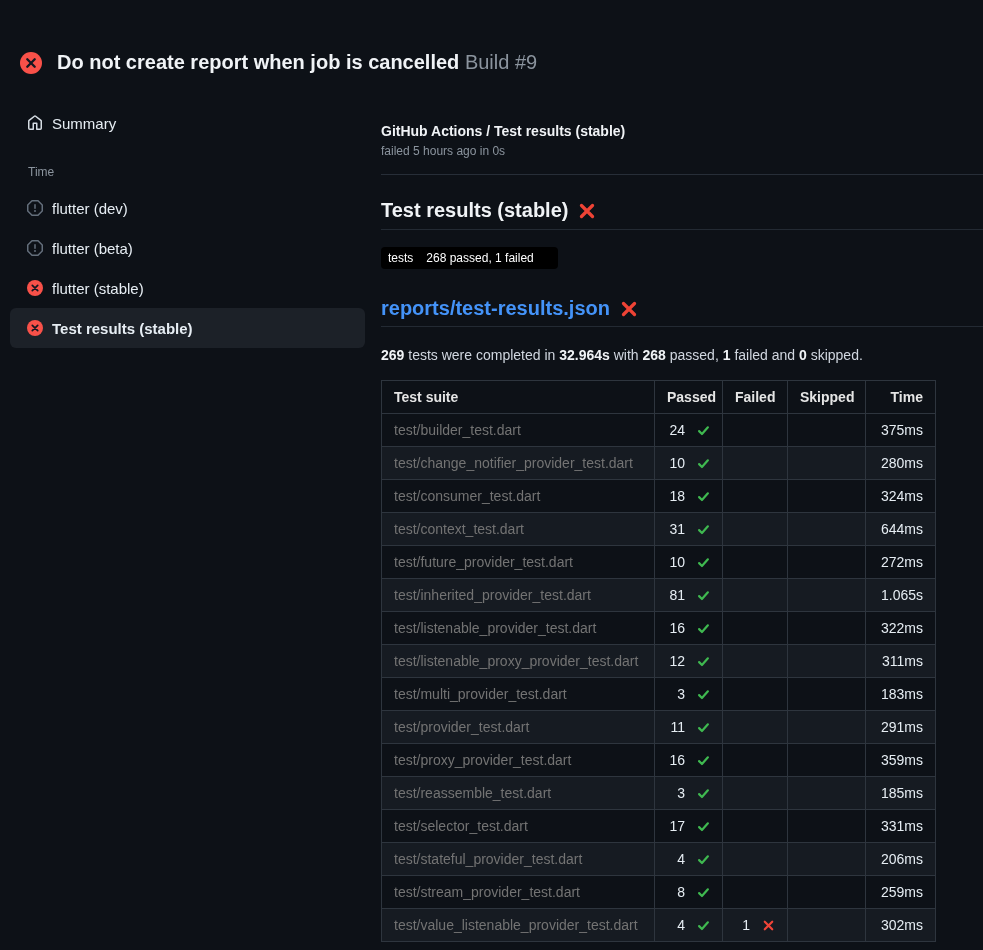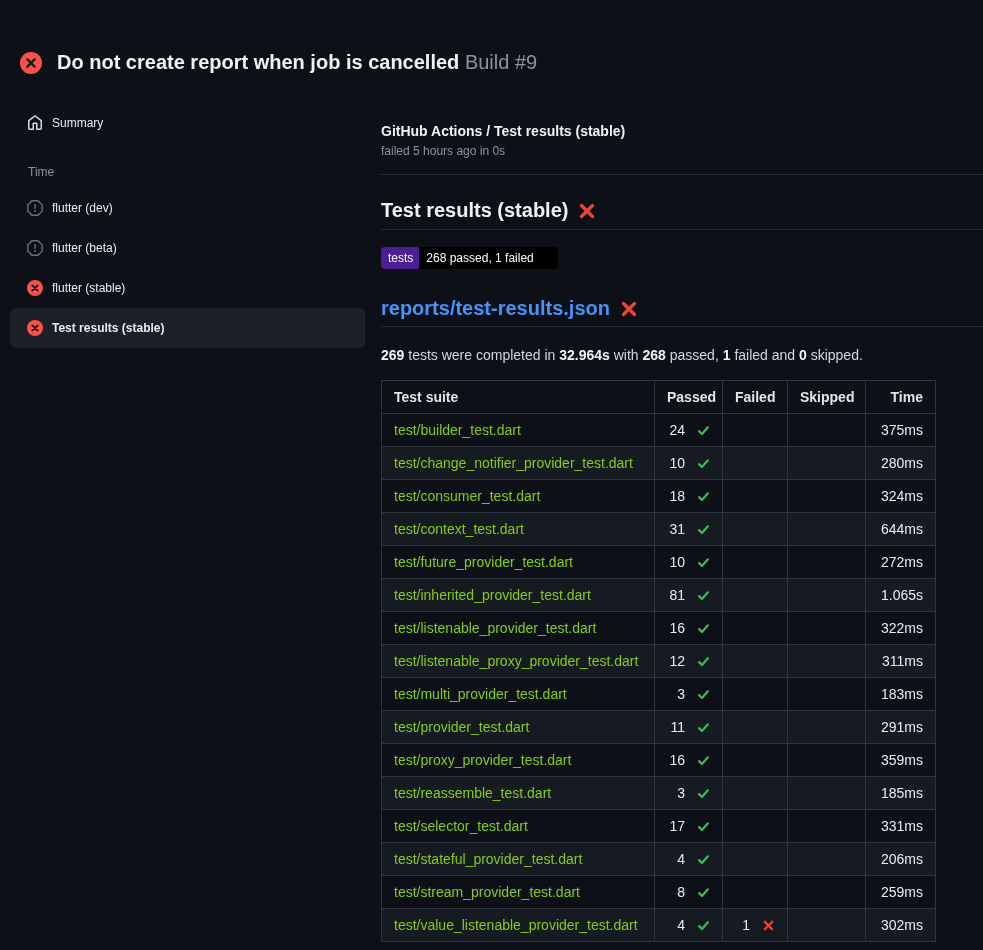--- a/index.html
+++ b/index.html
@@ -12,56 +12,56 @@
   
   .top-header { display:flex; align-items:center; padding: 17px 16px 13px 20px; margin-top: 34px; }
   .top-header .icon-slot { display:inline-flex; margin-right:15px; flex:0 0 auto; }
   .run-title { margin:0; font-size:20px; font-weight:700; color:#f0f3f6; }
   .build-no { color:#8b949e; font-weight:400; }
 
   
   .layout { display:flex; align-items:flex-start; }
   .sidebar { flex:0 0 365px; width:365px; padding:18px 0 0 10px; }
   .side-item { display:flex; align-items:center; height:40px; padding:0 17px;
-               border-radius:6px; font-size:12px; color:#e6edf3; cursor:pointer; }
+               border-radius:6px; font-size:15px; color:#e6edf3; cursor:pointer; }
   .side-item .icon-slot { display:inline-flex; width:16px; justify-content:center; margin-right:9px; flex:0 0 auto; }
   .summary-item { height:36px; }
   .side-item.selected { background:#1c2128; font-weight:700; }
   .jobs-label { color:#8b949e; font-size:12px; margin:24px 0 9px 18px; }
 
   .main { flex:1 1 auto; min-width:0; padding:36px 0 0 16px; }
   .breadcrumb { font-size:14px; font-weight:700; color:#f0f3f6; }
   .status-line { font-size:12px; color:#8b949e; margin-top:5px; }
   .divider { border:none; border-top:1px solid #272e38; margin:16px 0 0 0; }
 
   .section-title { display:flex; align-items:center; margin:24px 0 0 0;
                    font-size:20px; font-weight:700; color:#f0f3f6;
                    padding-bottom:7px; border-bottom:1px solid #232a33; }
   .section-title .icon-slot, .report-title .icon-slot { display:inline-flex; margin-left:10px; }
 
   .badge-row { margin-top:17px; }
   .badge { display:inline-flex; font-size:12px; line-height:1; border-radius:4px; overflow:hidden; }
-  .badge-label { background:#4c1d95; color:#ffffff; padding:5px 6px 5px 7px; }
+  .badge-label { background:#000000; color:#ffffff; padding:5px 6px 5px 7px; }
   .badge-value { background:#000000; color:#ffffff; padding:5px 24px 5px 7px; }
 
   .report-title { display:flex; align-items:center; margin:28px 0 0 0;
                   font-size:20px; font-weight:700;
                   padding-bottom:6px; border-bottom:1px solid #232a33; }
   .report-link { color:#4493f8; text-decoration:none; }
 
   .summary-line { margin:20px 0 0 0; font-size:14px; color:#d1d7e0; }
   .summary-line b { color:#f0f3f6; }
 
   
   .results-table { border-collapse:collapse; table-layout:fixed; width:554px;
                    margin-top:17px; font-size:14px; }
   .results-table th, .results-table td { border:1px solid #2e353e; padding:6px 12px; height:33px; }
   .results-table th { text-align:left; font-weight:700; color:#e5e5e5; }
   .results-table th.num, .results-table td.num { text-align:right; }
-  td.suite a { color:#84cc16; text-decoration:none; }
+  td.suite a { color:#737373; text-decoration:none; }
   tbody tr:nth-child(even) { background:#161b22; }
   .cellwrap { display:inline-flex; align-items:center; gap:12px; }
   .cellwrap svg { display:block; }
 </style>
 </head>
 <body>
 
 <header class="top-header">
   <span class="icon-slot" id="header-status-icon">
       <svg width="22" height="22" viewBox="0 0 16 16">

